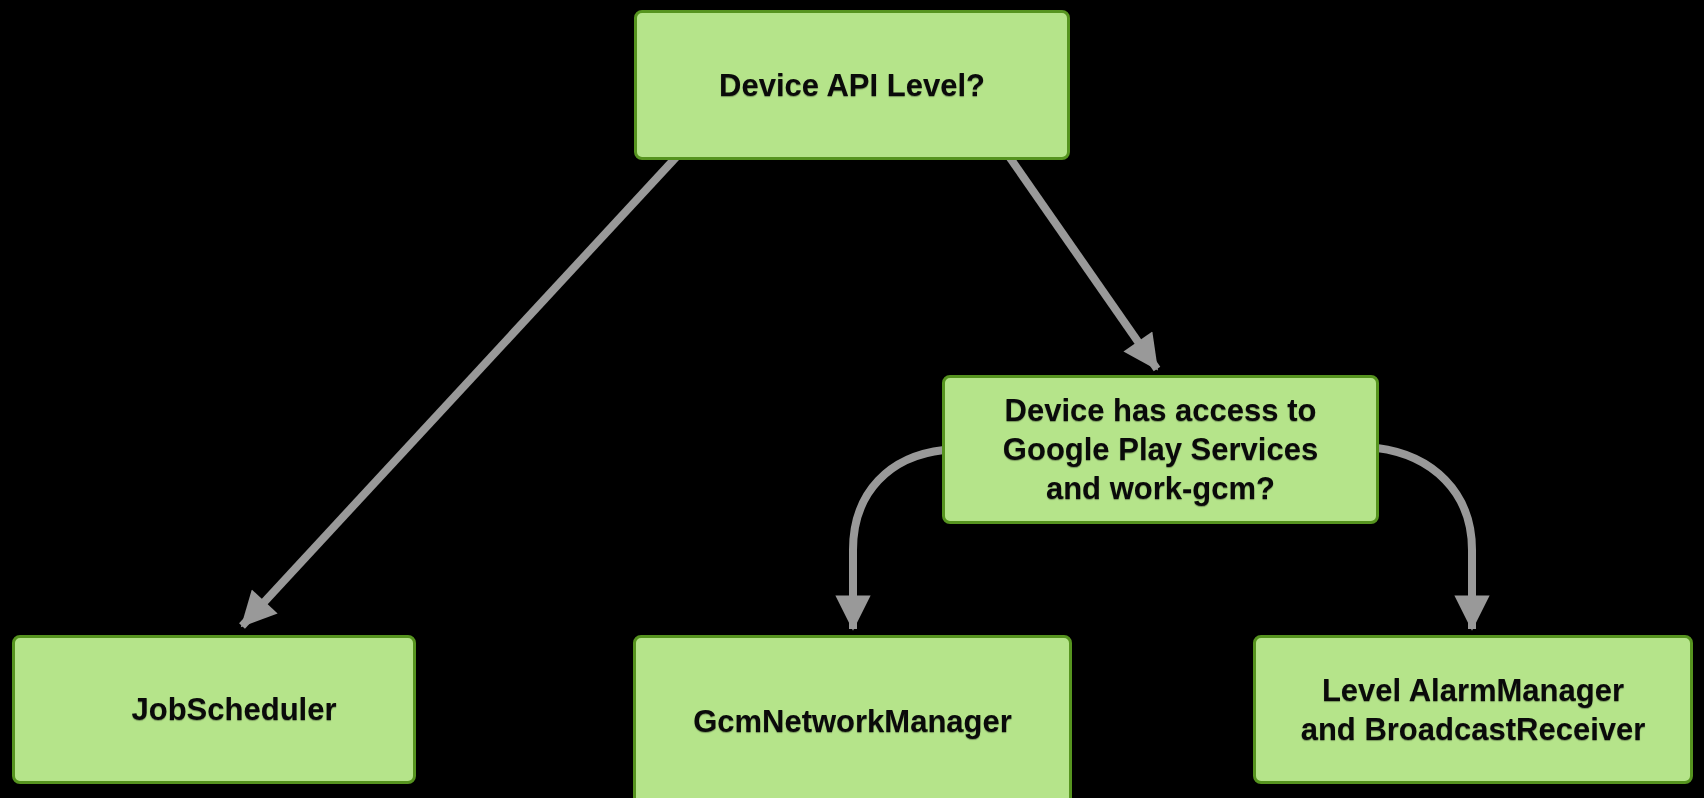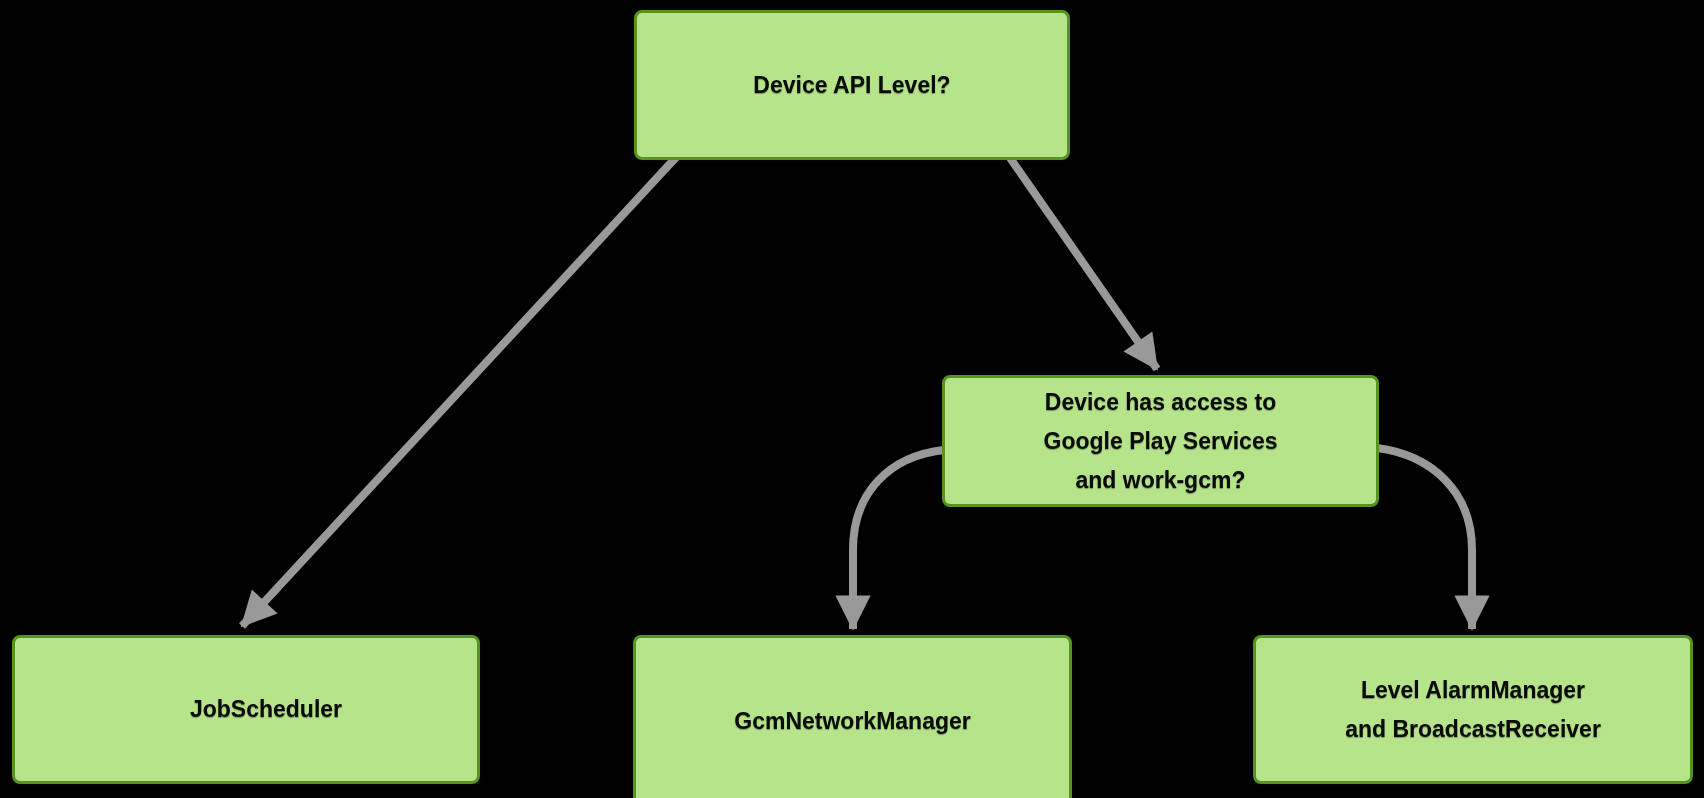--- a/index.html
+++ b/index.html
@@ -29,21 +29,21 @@
     box-sizing: border-box;
     border-style: solid;
     border-width: 3px;
     border-radius: 8px;
     display: flex;
     align-items: center;
     justify-content: center;
     text-align: center;
   }
   .node .node-label {
-    font-size: 23px;
+    font-size: 31px;
     font-weight: 700;
     line-height: 39px;
     white-space: pre-line;
     text-shadow: 0 1px 1px rgba(0,0,0,0.35);
   }
   .edge {
     fill: none;
     stroke-width: 8;
   }
 </style>
@@ -61,26 +61,26 @@
         <path class="edge" d="M 680 153 L 242 626" stroke="#999999" marker-end="url(#arrowhead)"></path>
         <path class="edge" d="M 1008 155 L 1157 369" stroke="#999999" marker-end="url(#arrowhead)"></path>
         <path class="edge" d="M 944 450 C 890 456 853 492 853 550 L 853 629" stroke="#999999" marker-end="url(#arrowhead)"></path>
         <path class="edge" d="M 1377 448 C 1432 455 1472 492 1472 550 L 1472 629" stroke="#999999" marker-end="url(#arrowhead)"></path>
       </g>
   </svg>
   <div>
       <div class="node" style="left: 634px; top: 10px; width: 436px; height: 150px; background: rgb(181, 228, 138); border-color: rgb(86, 148, 31); color: rgb(10, 10, 10);">
         <span class="node-label">Device API Level?</span>
       </div>
-      <div class="node" style="left: 942px; top: 375px; width: 437px; height: 132px; background: rgb(181, 228, 138); border-color: rgb(86, 148, 31); color: rgb(10, 10, 10);">
+      <div class="node" style="left: 942px; top: 375px; width: 437px; height: 149px; background: rgb(181, 228, 138); border-color: rgb(86, 148, 31); color: rgb(10, 10, 10);">
         <span class="node-label">Device has access to
 Google Play Services
 and work-gcm?</span>
       </div>
-      <div class="node" style="left: 12px; top: 635px; width: 468px; height: 149px; background: rgb(181, 228, 138); border-color: rgb(86, 148, 31); color: rgb(10, 10, 10); padding-left: 40px;">
+      <div class="node" style="left: 12px; top: 635px; width: 404px; height: 149px; background: rgb(181, 228, 138); border-color: rgb(86, 148, 31); color: rgb(10, 10, 10); padding-left: 40px;">
         <span class="node-label">JobScheduler</span>
       </div>
       <div class="node" style="left: 633px; top: 635px; width: 439px; height: 173px; background: rgb(181, 228, 138); border-color: rgb(86, 148, 31); color: rgb(10, 10, 10);">
         <span class="node-label">GcmNetworkManager</span>
       </div>
       <div class="node" style="left: 1253px; top: 635px; width: 440px; height: 149px; background: rgb(181, 228, 138); border-color: rgb(86, 148, 31); color: rgb(10, 10, 10);">
         <span class="node-label">Level AlarmManager
 and BroadcastReceiver</span>
       </div>
     </div>

